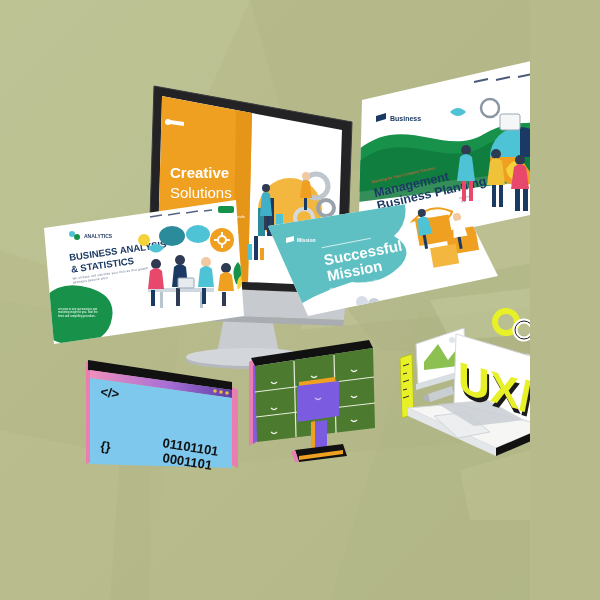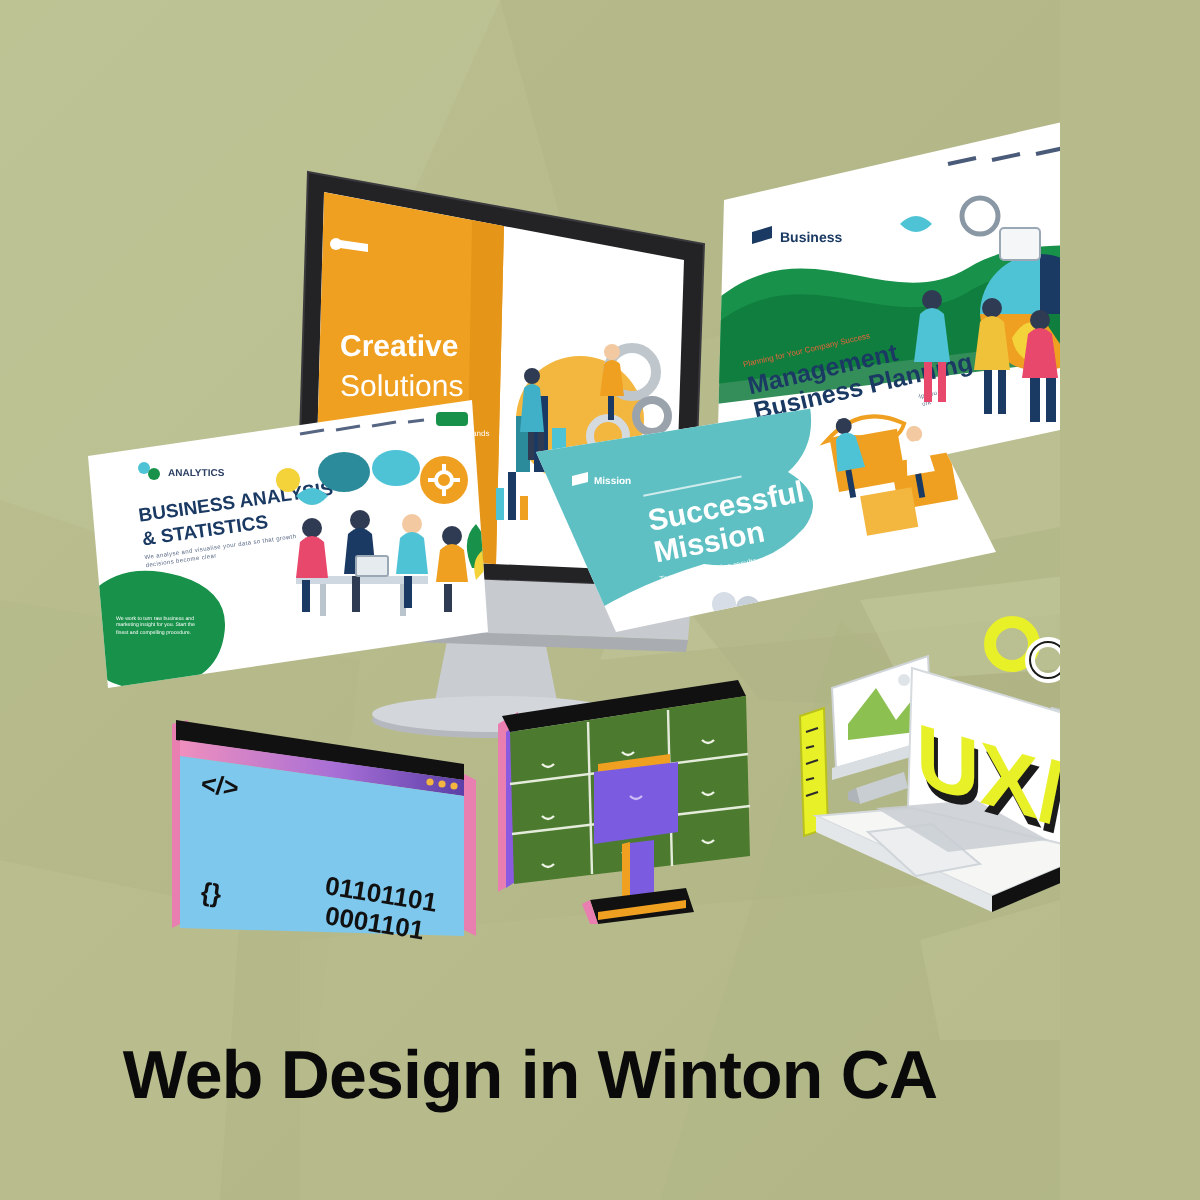--- a/index.html
+++ b/index.html
@@ -455,15 +455,14 @@
 
     <polygon points="40,104 90,100 126,120 76,126" fill="#c9ced3" opacity=".85"></polygon>
 
     <g transform="translate(60,42)">
 
       <text x="2" y="54" fill="#1b1b1b" font-family="Liberation Sans, sans-serif" font-size="44" font-weight="bold" transform="skewY(16)">UX/UI</text>
       <text x="0" y="50" fill="#e8f028" font-family="Liberation Sans, sans-serif" font-size="44" font-weight="bold" transform="skewY(16)">UX/UI</text>
     </g>
   </svg>
 
-  <div id="title">Web Design in Winton CA</div>
 
 </div>
 
 </body></html>

